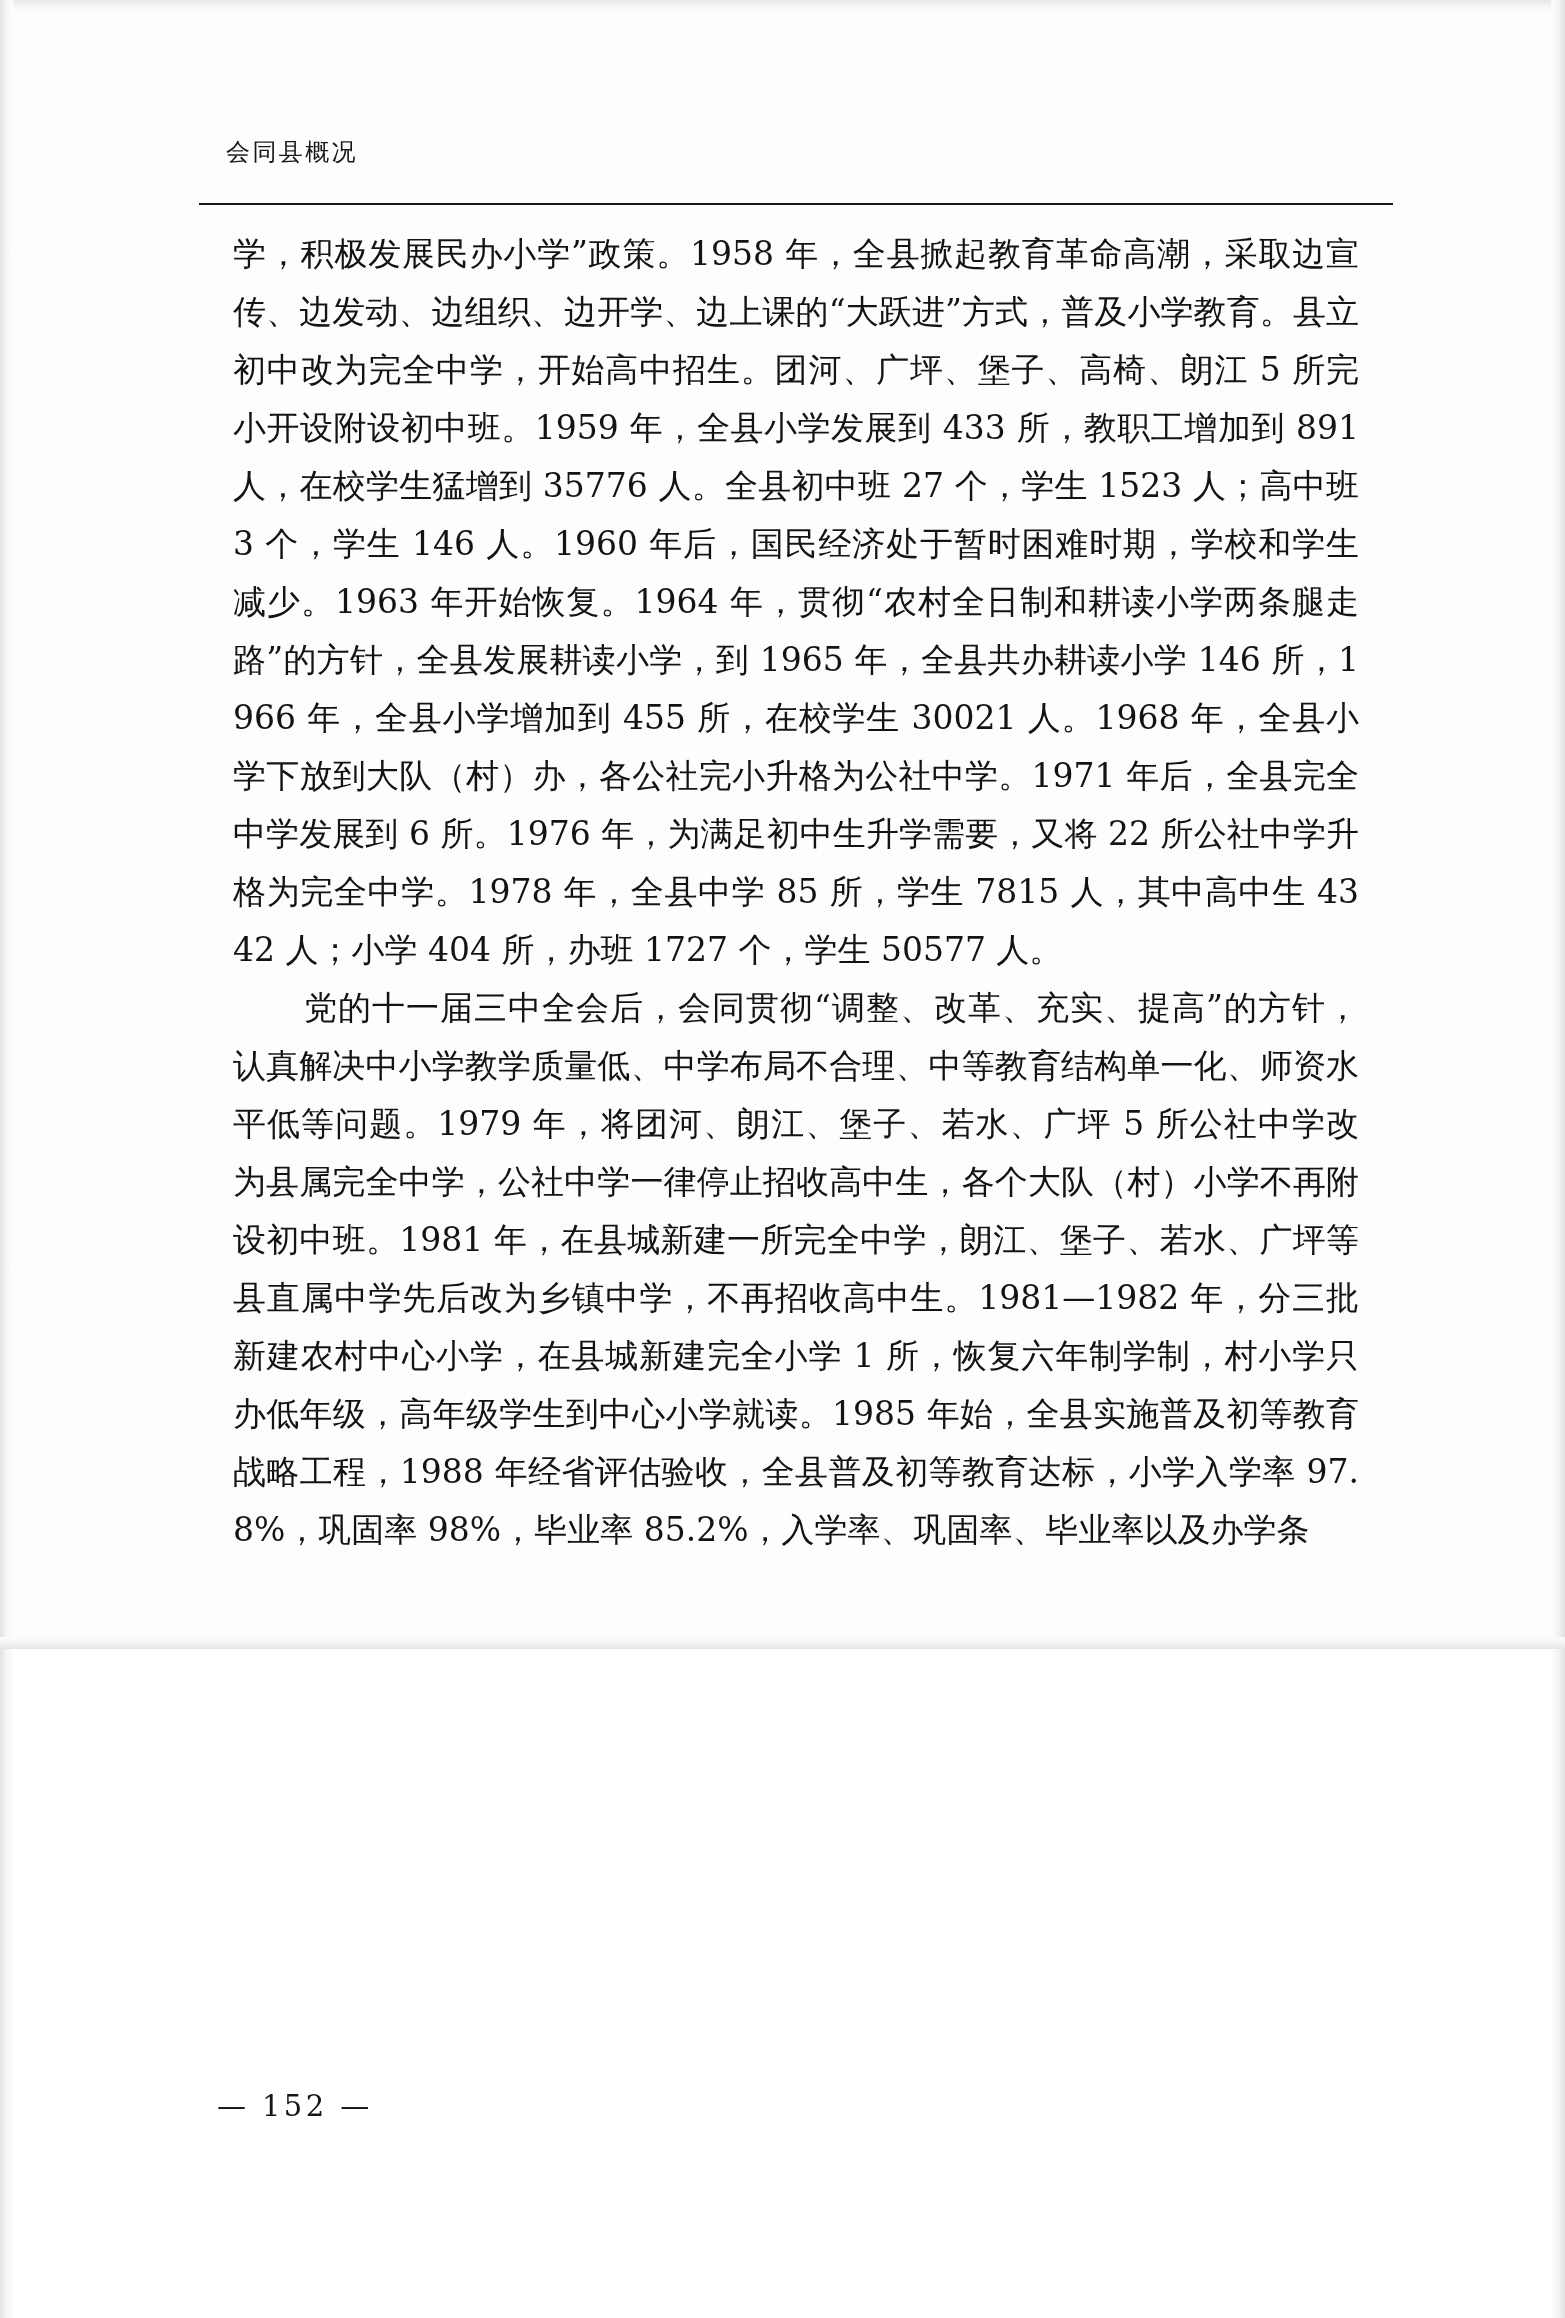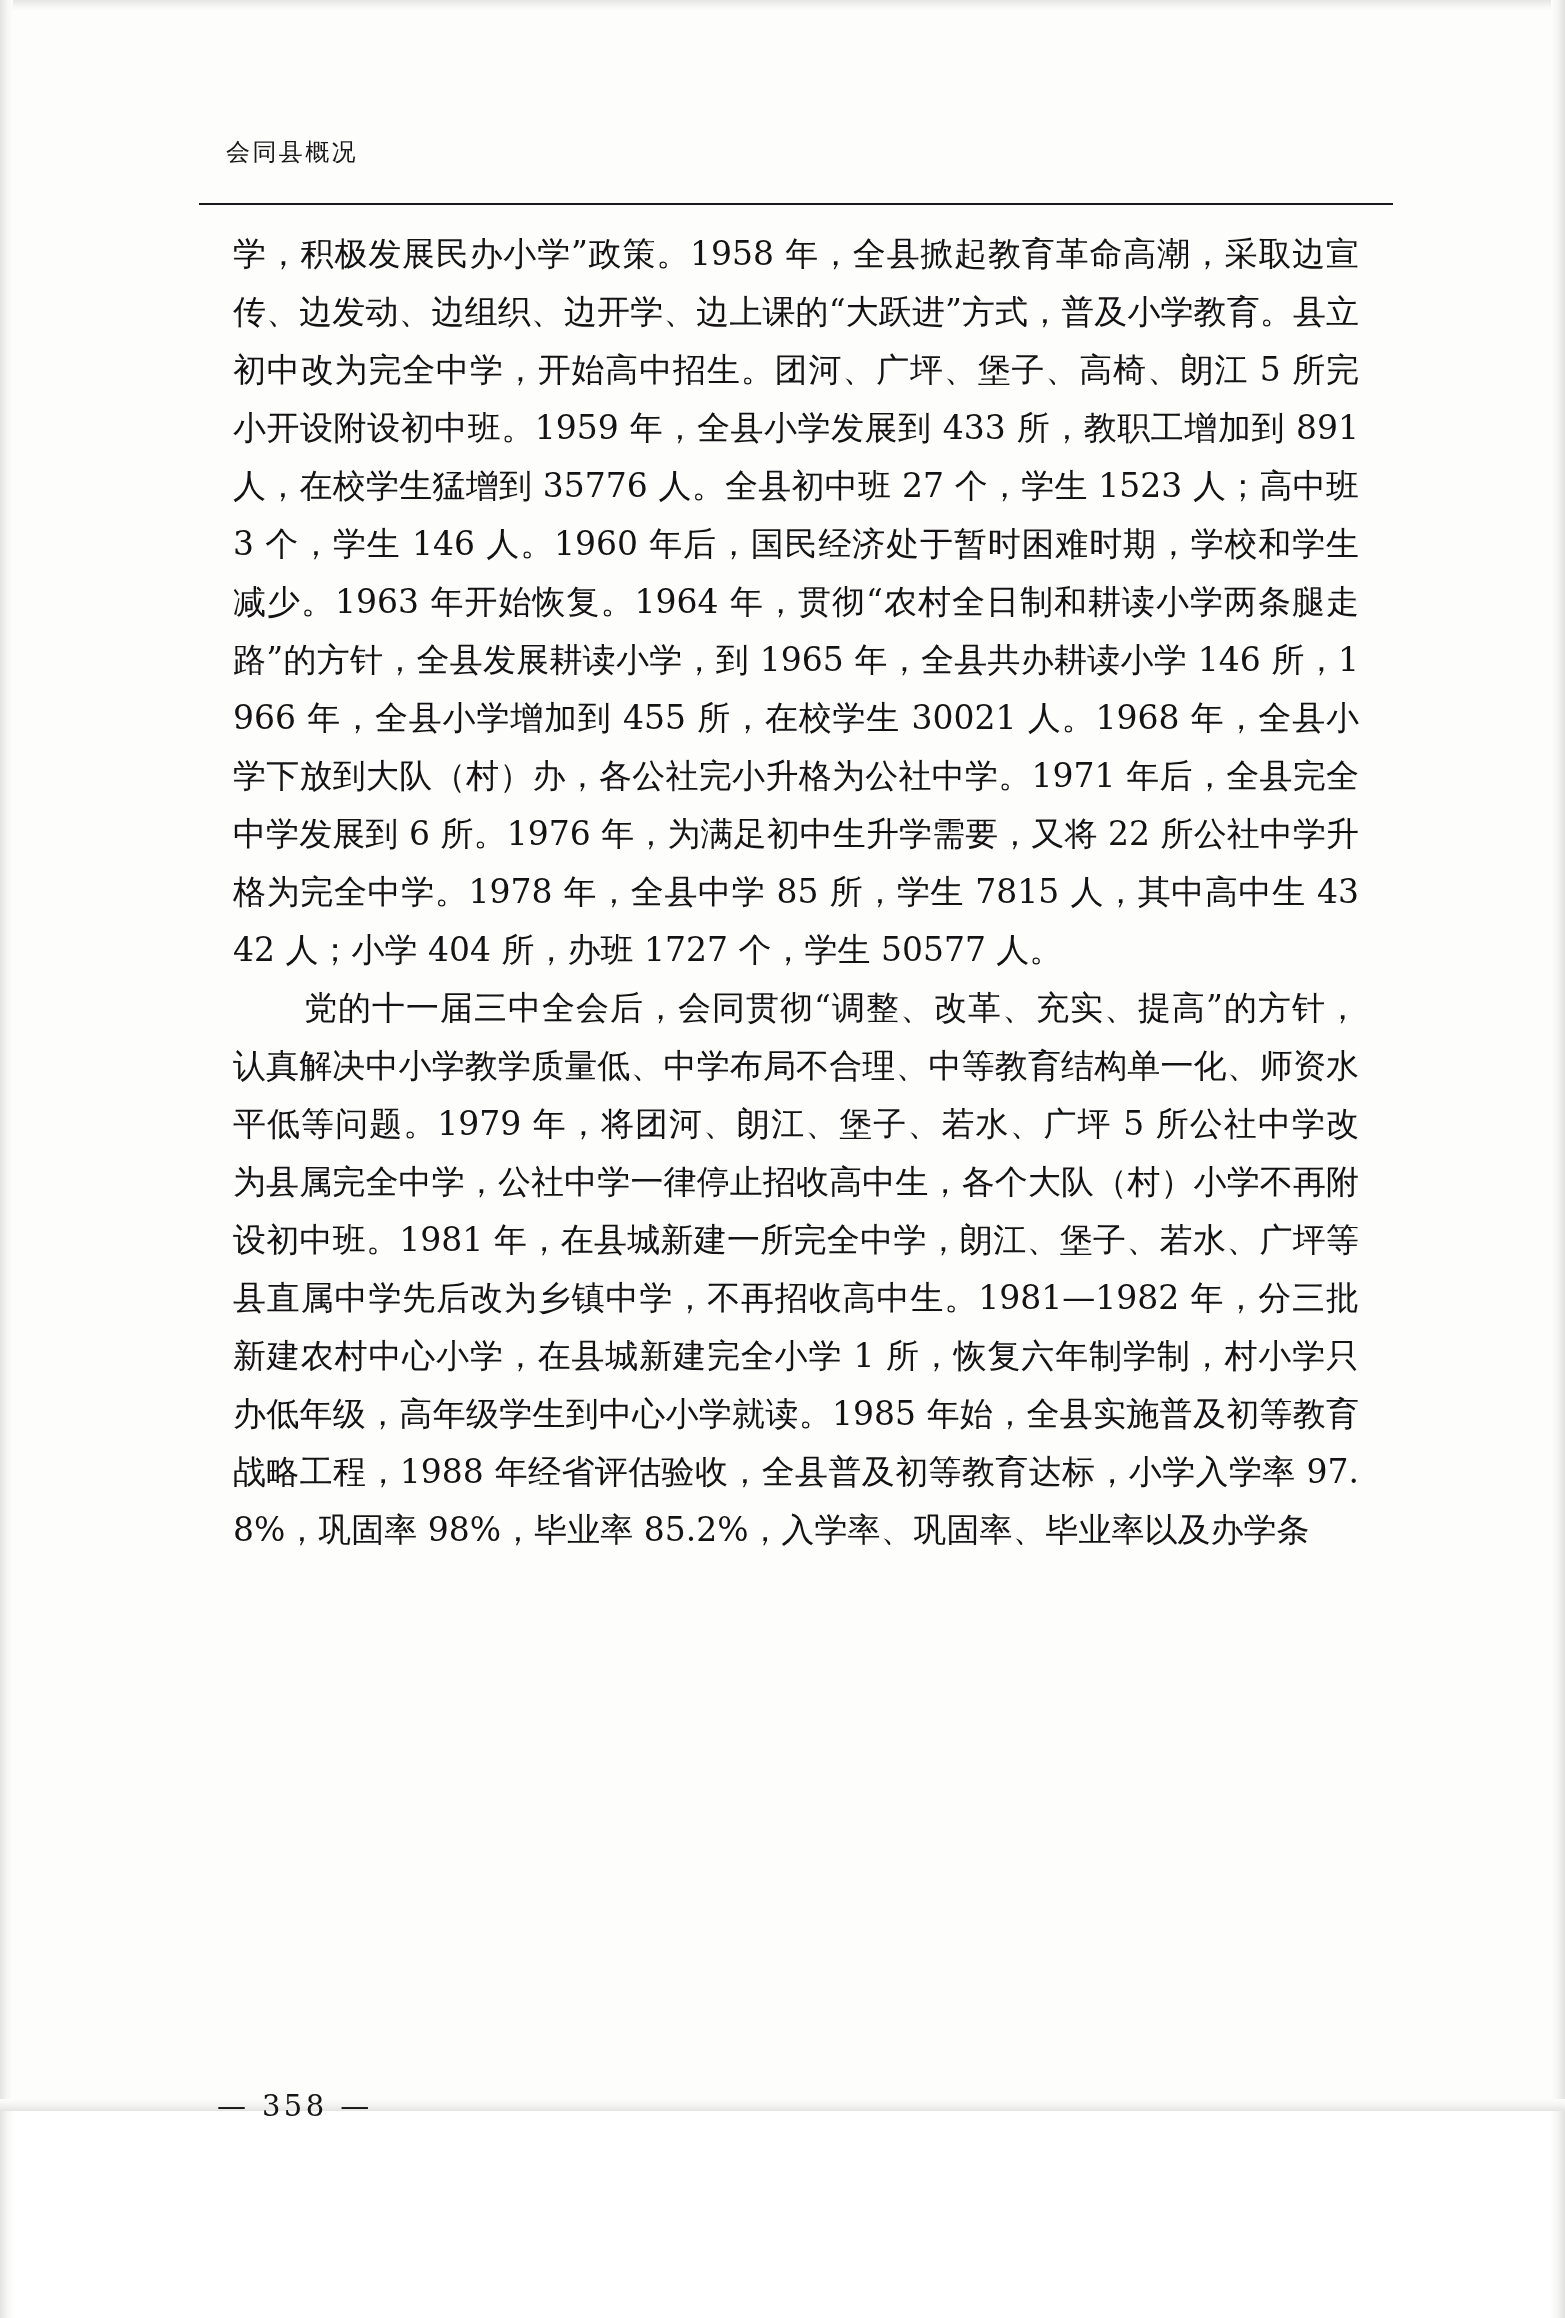--- a/index.html
+++ b/index.html
@@ -13,21 +13,21 @@
     position: relative;
     font-family: "DejaVu Serif", "Liberation Serif", serif;
     overflow: hidden;
   }
 
   
   #page-sheet {
     position: absolute;
     left: 0; top: 0;
     width: 1565px;
-    height: 2111px;
+    height: 1649px;
     background: #fdfdfb;
   }
 
   
   #scan-edge-left {
     position: absolute;
     left: 0; top: 0;
     width: 12.5px; height: 2319px;
     background: linear-gradient(to right, #e3e3e1 0%, #f6f6f4 55%, #fdfdfb 100%);
   }
@@ -121,16 +121,16 @@
 
   <div id="running-header">会同县概况</div>
 
   <div id="header-rule"></div>
 
   <div id="body-column">
     <p class="body-paragraph">学，积极发展民办小学”政策。1958 年，全县掀起教育革命高潮，采取边宣传、边发动、边组织、边开学、边上课的“大跃进”方式，普及小学教育。县立初中改为完全中学，开始高中招生。团河、广坪、堡子、高椅、朗江 5 所完小开设附设初中班。1959 年，全县小学发展到 433 所，教职工增加到 891 人，在校学生猛增到 35776 人。全县初中班 27 个，学生 1523 人；高中班 3 个，学生 146 人。1960 年后，国民经济处于暂时困难时期，学校和学生减少。1963 年开始恢复。1964 年，贯彻“农村全日制和耕读小学两条腿走路”的方针，全县发展耕读小学，到 1965 年，全县共办耕读小学 146 所，1966 年，全县小学增加到 455 所，在校学生 30021 人。1968 年，全县小学下放到大队（村）办，各公社完小升格为公社中学。1971 年后，全县完全中学发展到 6 所。1976 年，为满足初中生升学需要，又将 22 所公社中学升格为完全中学。1978 年，全县中学 85 所，学生 7815 人，其中高中生 4342 人；小学 404 所，办班 1727 个，学生 50577 人。</p>
     <p class="body-paragraph indented">党的十一届三中全会后，会同贯彻“调整、改革、充实、提高”的方针，认真解决中小学教学质量低、中学布局不合理、中等教育结构单一化、师资水平低等问题。1979 年，将团河、朗江、堡子、若水、广坪 5 所公社中学改为县属完全中学，公社中学一律停止招收高中生，各个大队（村）小学不再附设初中班。1981 年，在县城新建一所完全中学，朗江、堡子、若水、广坪等县直属中学先后改为乡镇中学，不再招收高中生。1981—1982 年，分三批新建农村中心小学，在县城新建完全小学 1 所，恢复六年制学制，村小学只办低年级，高年级学生到中心小学就读。1985 年始，全县实施普及初等教育战略工程，1988 年经省评估验收，全县普及初等教育达标，小学入学率 97.8%，巩固率 98%，毕业率 85.2%，入学率、巩固率、毕业率以及办学条</p>
   </div>
 
-  <div id="page-folio">—  358  —</div>
+  <div id="page-folio">—  152  —</div>
 
 </div>
 
 
 </body></html>

